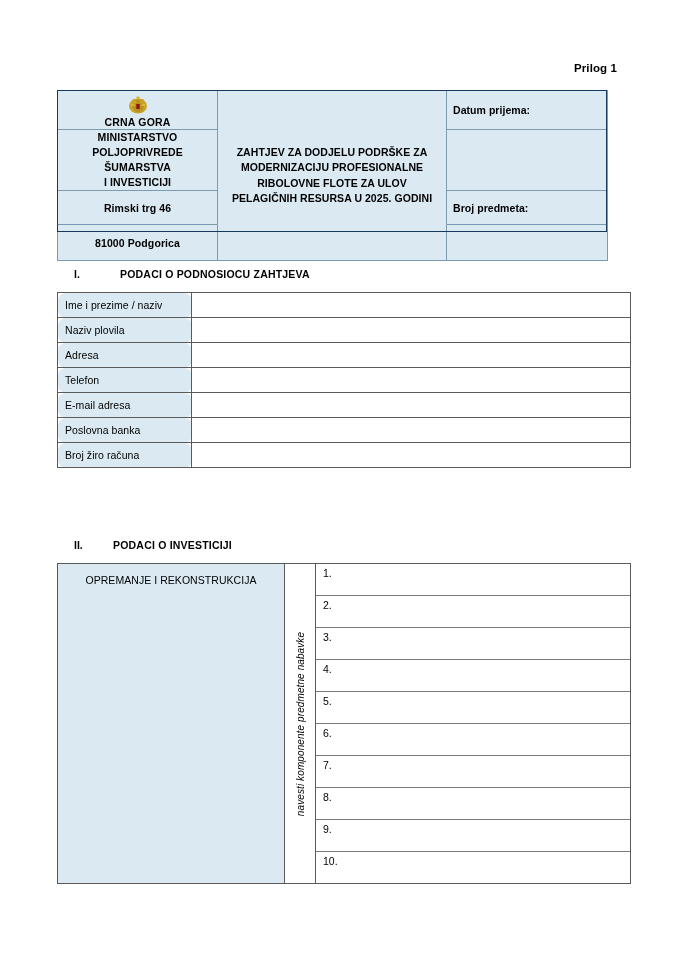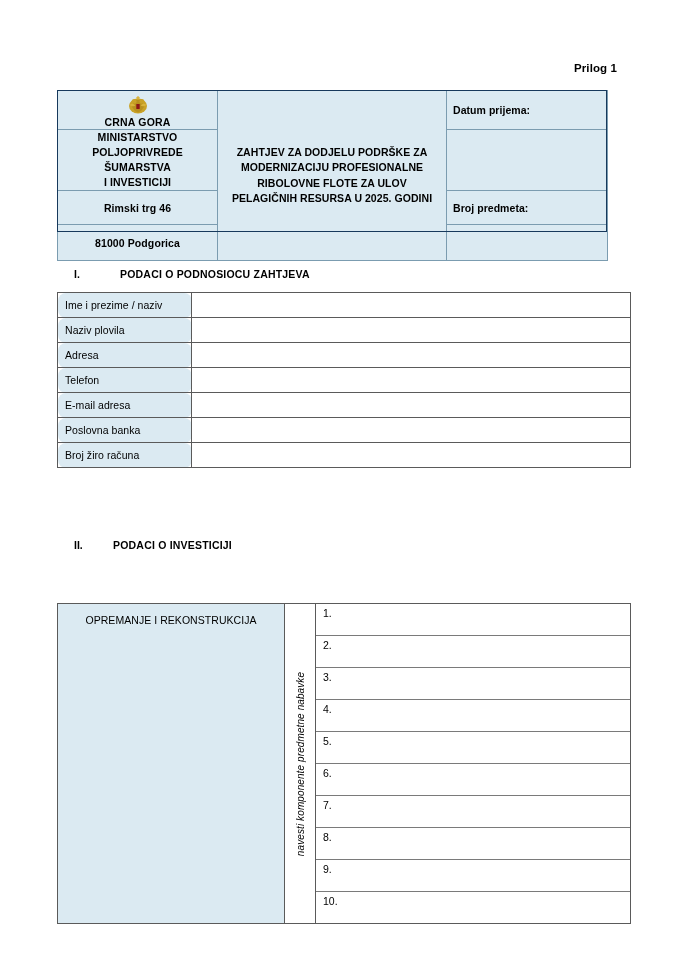--- a/index.html
+++ b/index.html
@@ -163,21 +163,20 @@
 
   
   .sec2-wrap {
     position: absolute;
     left: 57px;
     top: 563px;
     width: 574px;
     height: 321px;
     display: flex;
     box-sizing: border-box;
-    margin-top: 40px;
   }
   .sec2-left {
     width: 228px;
     background: #dbeaf2;
     border: 1px solid #5a5a5a;
     box-sizing: border-box;
     padding-top: 9px;
     text-align: center;
   }
   .sec2-left-text {

